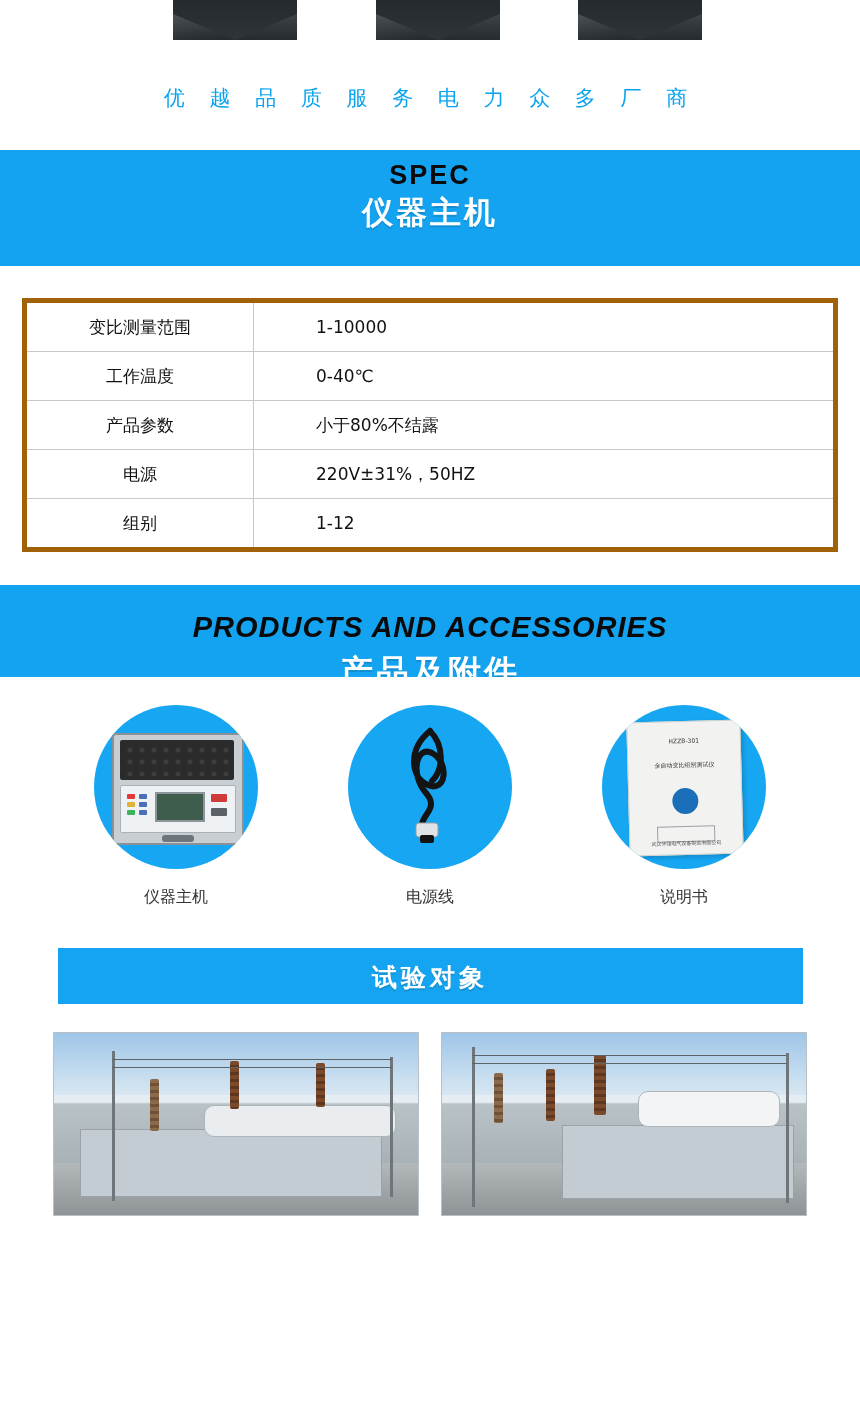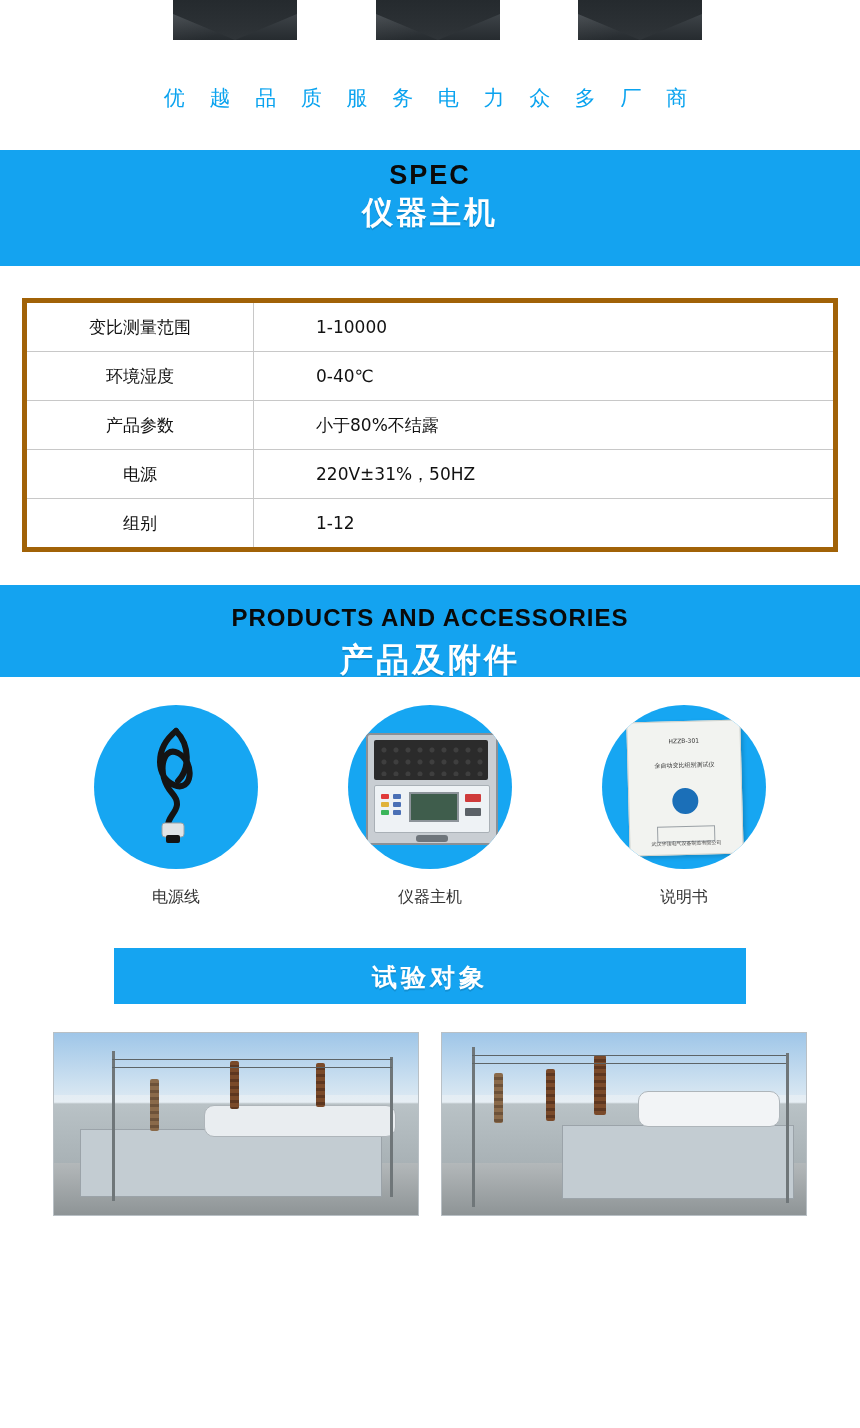--- a/index.html
+++ b/index.html
@@ -119,22 +119,23 @@
     padding-left: 62px;
   }
 
   
   #banner-products {
     margin-top: 33px;
     width: 860px;
     height: 92px;
   }
   #banner-products .en {
-    font-size: 24px;
-    padding-top: 19px;
+    font-size: 29px;
+    padding-top: 26px;
+    font-style: italic;
   }
   #banner-products .cn {
     font-size: 33px;
     margin-top: 6px;
   }
 
   
   .accessories {
     margin-top: 28px;
     display: flex;
@@ -255,21 +256,21 @@
     bottom: 8px; left: 0; right: 0;
     text-align: center;
     font-size: 5px;
     color: #4a4a4a;
     font-family: "DejaVu Sans", sans-serif;
   }
 
   
   #banner-test {
     margin: 40px auto 0 auto;
-    width: 632px;
+    width: 745px;
     height: 56px;
     background: #15a4f1;
   }
   #banner-test .cn {
     font-size: 25px;
     padding-top: 13px;
     letter-spacing: 4px;
   }
 
   
@@ -342,21 +343,21 @@
   <div class="cn outline">仪器主机</div>
 </div>
 
 <table class="spec-table">
   <tbody>
     <tr>
       <td class="k">变比测量范围</td>
       <td class="v">1-10000</td>
     </tr>
     <tr>
-      <td class="k">环境湿度</td>
+      <td class="k">工作温度</td>
       <td class="v">0-40℃</td>
     </tr>
     <tr>
       <td class="k">产品参数</td>
       <td class="v">小于80%不结露</td>
     </tr>
     <tr>
       <td class="k">电源</td>
       <td class="v">220V±31%，50HZ</td>
     </tr>
@@ -366,34 +367,20 @@
     </tr>
   </tbody>
 </table>
 
 <div class="banner" id="banner-products">
   <div class="en">PRODUCTS AND ACCESSORIES</div>
   <div class="cn outline">产品及附件</div>
 </div>
 
 <div class="accessories">
-
-  <div class="acc-item">
-    <div class="acc-circle">
-      <div class="cable">
-        <svg width="60" height="128" viewBox="0 0 60 128">
-          <path d="M30 8 C 8 26, 10 54, 28 62 C 46 70, 50 40, 32 30 C 16 22, 10 52, 26 70 C 40 86, 20 92, 22 104" stroke="#141414" stroke-width="6" fill="none" stroke-linecap="round"></path>
-          <path d="M30 8 C 44 22, 44 46, 32 58" stroke="#141414" stroke-width="6" fill="none" stroke-linecap="round"></path>
-          <rect x="16" y="100" width="22" height="14" rx="3" fill="#dfe3e6" stroke="#9aa1a6"></rect>
-          <rect x="20" y="112" width="14" height="8" rx="2" fill="#141414"></rect>
-        </svg>
-      </div>
-    </div>
-    <div class="acc-label">电源线</div>
-  </div>
 
   <div class="acc-item">
     <div class="acc-circle">
       <div class="case-outer">
         <div class="case-lid"></div>
         <div class="case-panel">
           <div class="case-screen"></div>
           <div class="case-btn" style="left:6px;top:8px;background:#e03a3a;"></div>
           <div class="case-btn" style="left:6px;top:16px;background:#e0b23a;"></div>
           <div class="case-btn" style="left:6px;top:24px;background:#3ab55a;"></div>
@@ -404,20 +391,34 @@
           <div class="case-btn" style="left:90px;top:22px;width:16px;height:8px;background:#5b6167;"></div>
         </div>
         <div class="case-handle"></div>
       </div>
     </div>
     <div class="acc-label">仪器主机</div>
   </div>
 
   <div class="acc-item">
     <div class="acc-circle">
+      <div class="cable">
+        <svg width="60" height="128" viewBox="0 0 60 128">
+          <path d="M30 8 C 8 26, 10 54, 28 62 C 46 70, 50 40, 32 30 C 16 22, 10 52, 26 70 C 40 86, 20 92, 22 104" stroke="#141414" stroke-width="6" fill="none" stroke-linecap="round"></path>
+          <path d="M30 8 C 44 22, 44 46, 32 58" stroke="#141414" stroke-width="6" fill="none" stroke-linecap="round"></path>
+          <rect x="16" y="100" width="22" height="14" rx="3" fill="#dfe3e6" stroke="#9aa1a6"></rect>
+          <rect x="20" y="112" width="14" height="8" rx="2" fill="#141414"></rect>
+        </svg>
+      </div>
+    </div>
+    <div class="acc-label">电源线</div>
+  </div>
+
+  <div class="acc-item">
+    <div class="acc-circle">
       <div class="manual">
         <div class="m-title">HZZB-301</div>
         <div class="m-title">全自动变比组别测试仪</div>
         <div class="m-logo"></div>
         <div class="m-box"></div>
         <div class="m-foot">武汉华顶电气设备制造有限公司</div>
       </div>
     </div>
     <div class="acc-label">说明书</div>
   </div>

